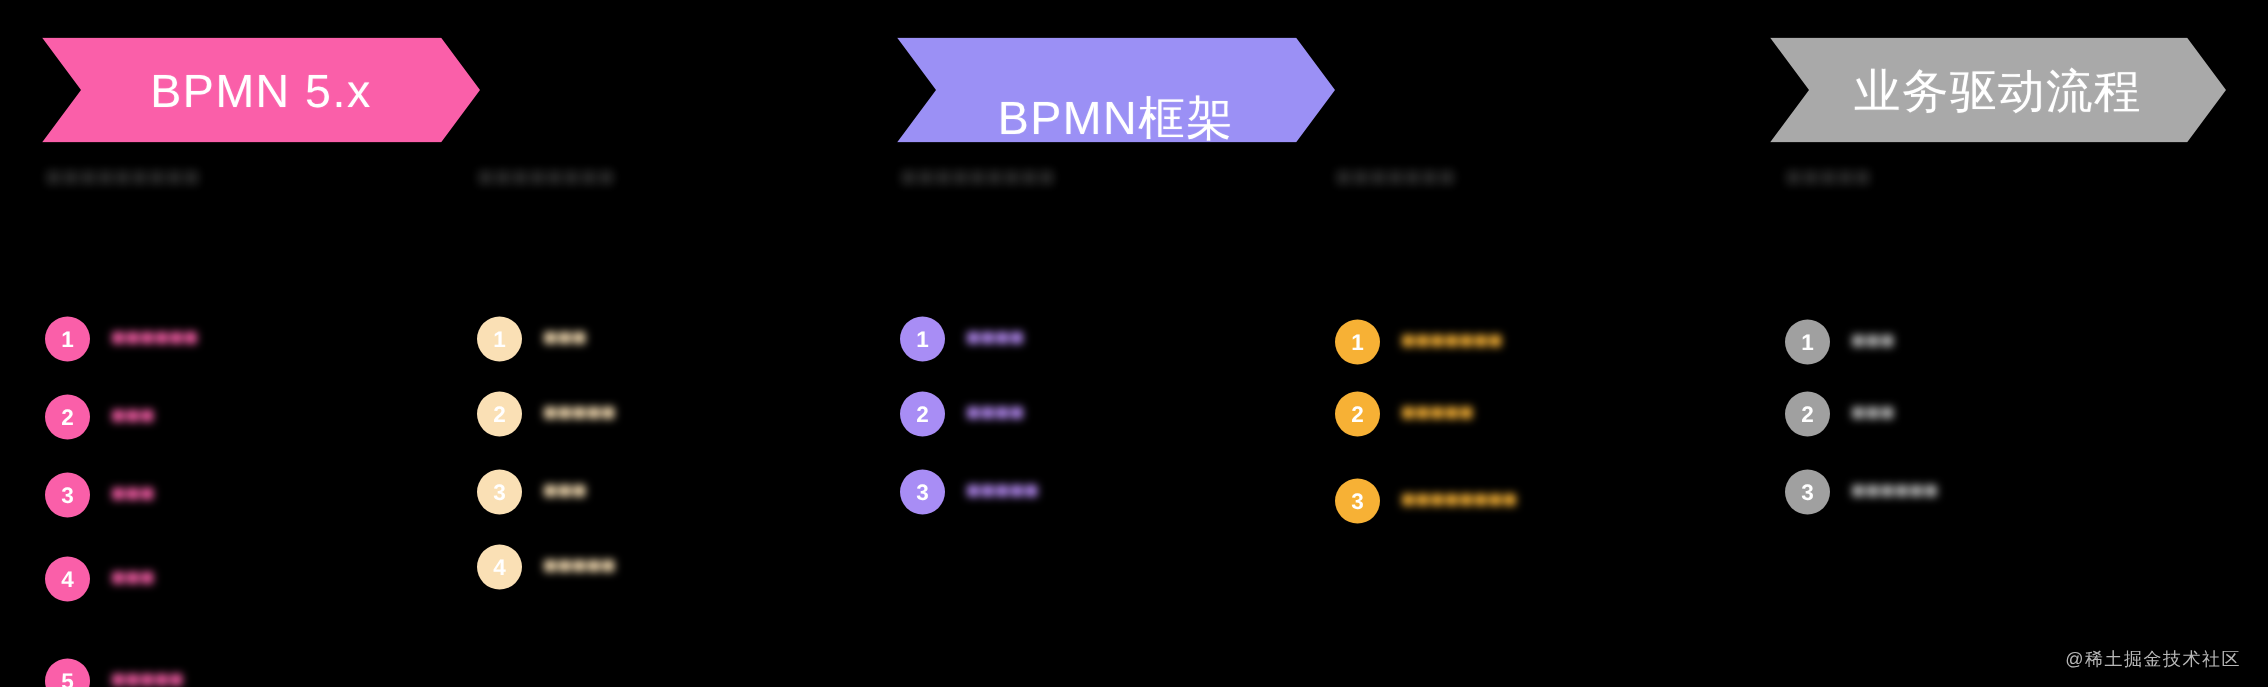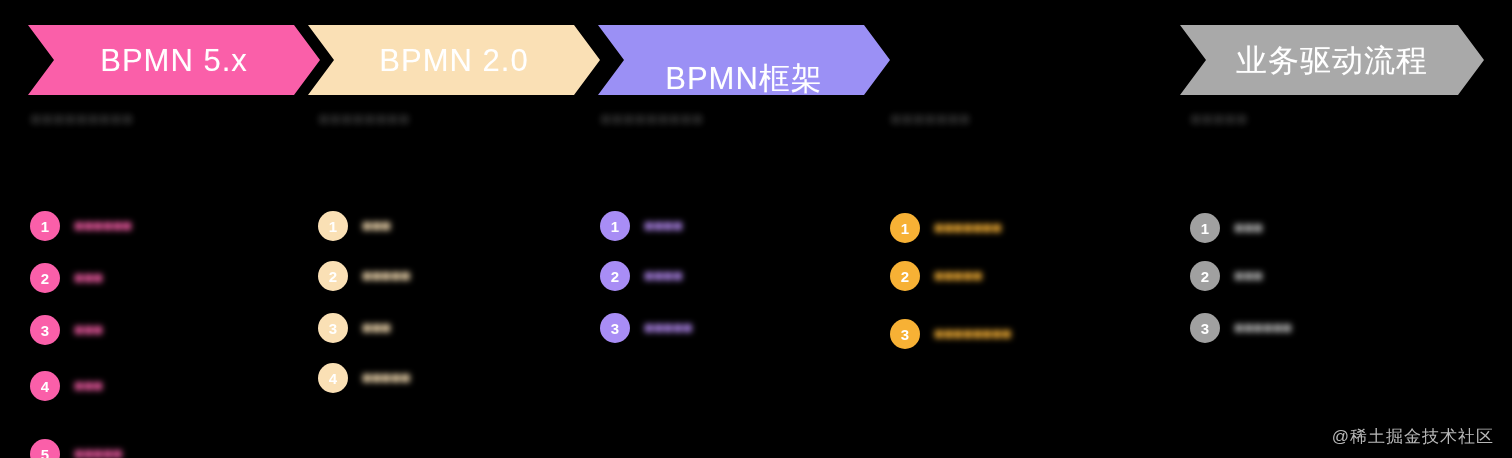--- a/index.html
+++ b/index.html
@@ -107,38 +107,35 @@
     white-space: nowrap;
     filter: blur(3px);
     line-height: 1.1;
   }
 
   
   #watermark {
     position: absolute;
     right: 18px;
     bottom: 10px;
-    font-size: 17px;
+    font-size: 12px;
     color: #d8d8d8;
     opacity: 0.85;
     letter-spacing: 1px;
     filter: blur(0.5px);
     white-space: nowrap;
   }
 </style>
 </head>
 <body>
 
 <div id="chevron-band">
     <div class="chevron" style="left: 28px; width: 292px; background: rgb(250, 95, 169);">
       <div class="chevron-label" style="color: rgb(255, 255, 255);">BPMN 5.x</div>
     </div>
-    <div class="chevron" style="left: 308px; width: 292px; background: rgb(250, 224, 181);">
-      <div class="chevron-label" style="color: rgb(255, 255, 255);">BPMN 2.0</div>
-    </div>
     <div class="chevron" style="left: 598px; width: 292px; background: rgb(155, 144, 245);">
       <div class="chevron-label" style="color: rgb(255, 255, 255); margin-top: 36px;">BPMN框架</div>
     </div>
     <div class="chevron" style="left: 1180px; width: 304px; background: rgb(169, 169, 169);">
       <div class="chevron-label" style="color: rgb(255, 255, 255);">业务驱动流程</div>
     </div>
   </div>
 
 <div id="columns">
     <div class="column" style="left: 30px; width: 292px;">

